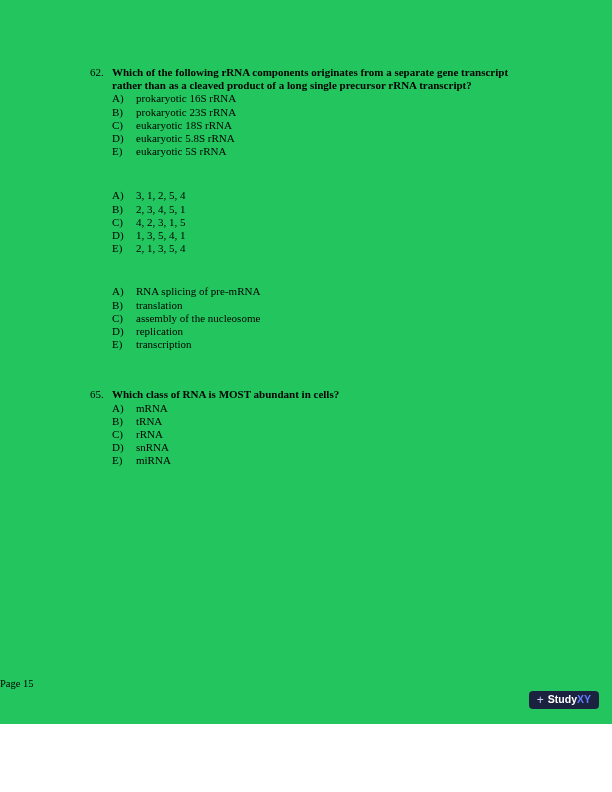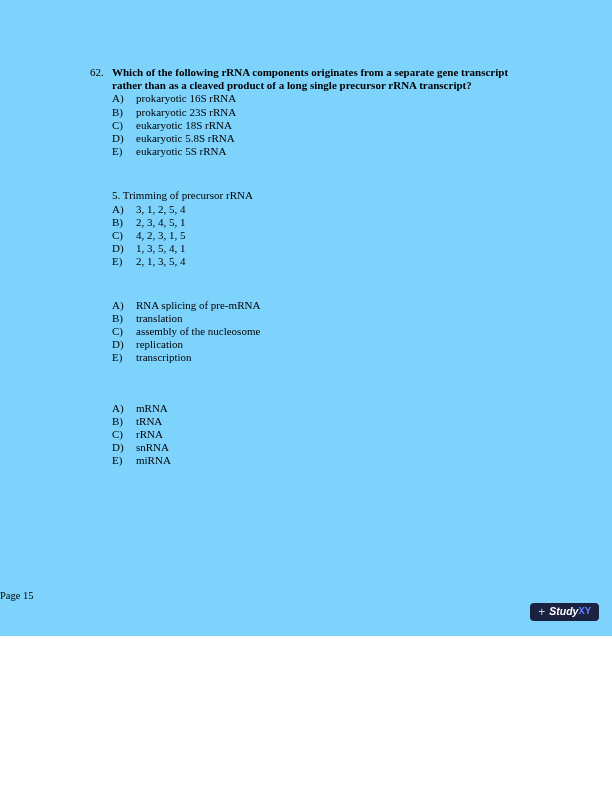--- a/index.html
+++ b/index.html
@@ -1,20 +1,20 @@
 <!DOCTYPE html>
 <html><head>
 <meta charset="utf-8">
 <style>
   html, body { margin: 0; padding: 0; background: #ffffff; }
   .page {
     position: relative;
     width: 612px;
-    height: 636px;
-    background: #7dd3fc;
+    height: 724px;
+    background: #22c55e;
     font-family: "Liberation Serif", serif;
     font-size: 11px;
     line-height: 13.2px;
     color: #000000;
     overflow: hidden;
     box-sizing: border-box;
   }
   .content {
     padding: 66px 92px 0 90px;
   }
@@ -50,22 +50,22 @@
     font-size: 10.5px;
     font-weight: bold;
   }
   .brand-plus {
     color: #c9d2f0;
     font-weight: normal;
     font-size: 12px;
     margin-right: 4px;
     line-height: 1;
   }
-  .brand-study { color: #ffffff; font-style: italic; }
-  .brand-xy { color: #5f7dff; font-family: Liberation Mono, monospace; }
+  .brand-study { color: #ffffff; }
+  .brand-xy { color: #5f7dff; }
 </style>
 </head>
 <body>
 
 <div class="page">
   <div class="content">
 
     <section class="question q62">
       <div class="q-head">
         <span class="q-num">62.</span>
@@ -90,21 +90,20 @@
         </div>
         <div class="option">
           <span class="opt-letter">E)</span>
           <span class="opt-text">eukaryotic 5S rRNA</span>
         </div>
       </div>
     </section>
 
     <section class="question q63">
       <div class="steps">
-        <div class="step-line">5. Trimming of precursor rRNA</div>
       </div>
       <div class="options">
         <div class="option">
           <span class="opt-letter">A)</span>
           <span class="opt-text">3, 1, 2, 5, 4</span>
         </div>
         <div class="option">
           <span class="opt-letter">B)</span>
           <span class="opt-text">2, 3, 4, 5, 1</span>
         </div>
@@ -142,20 +141,24 @@
           <span class="opt-text">replication</span>
         </div>
         <div class="option">
           <span class="opt-letter">E)</span>
           <span class="opt-text">transcription</span>
         </div>
       </div>
     </section>
 
     <section class="question q65">
+      <div class="q-head">
+        <span class="q-num">65.</span>
+        <span class="q-text">Which class of RNA is MOST abundant in cells?</span>
+      </div>
       <div class="options">
         <div class="option">
           <span class="opt-letter">A)</span>
           <span class="opt-text">mRNA</span>
         </div>
         <div class="option">
           <span class="opt-letter">B)</span>
           <span class="opt-text">tRNA</span>
         </div>
         <div class="option">

